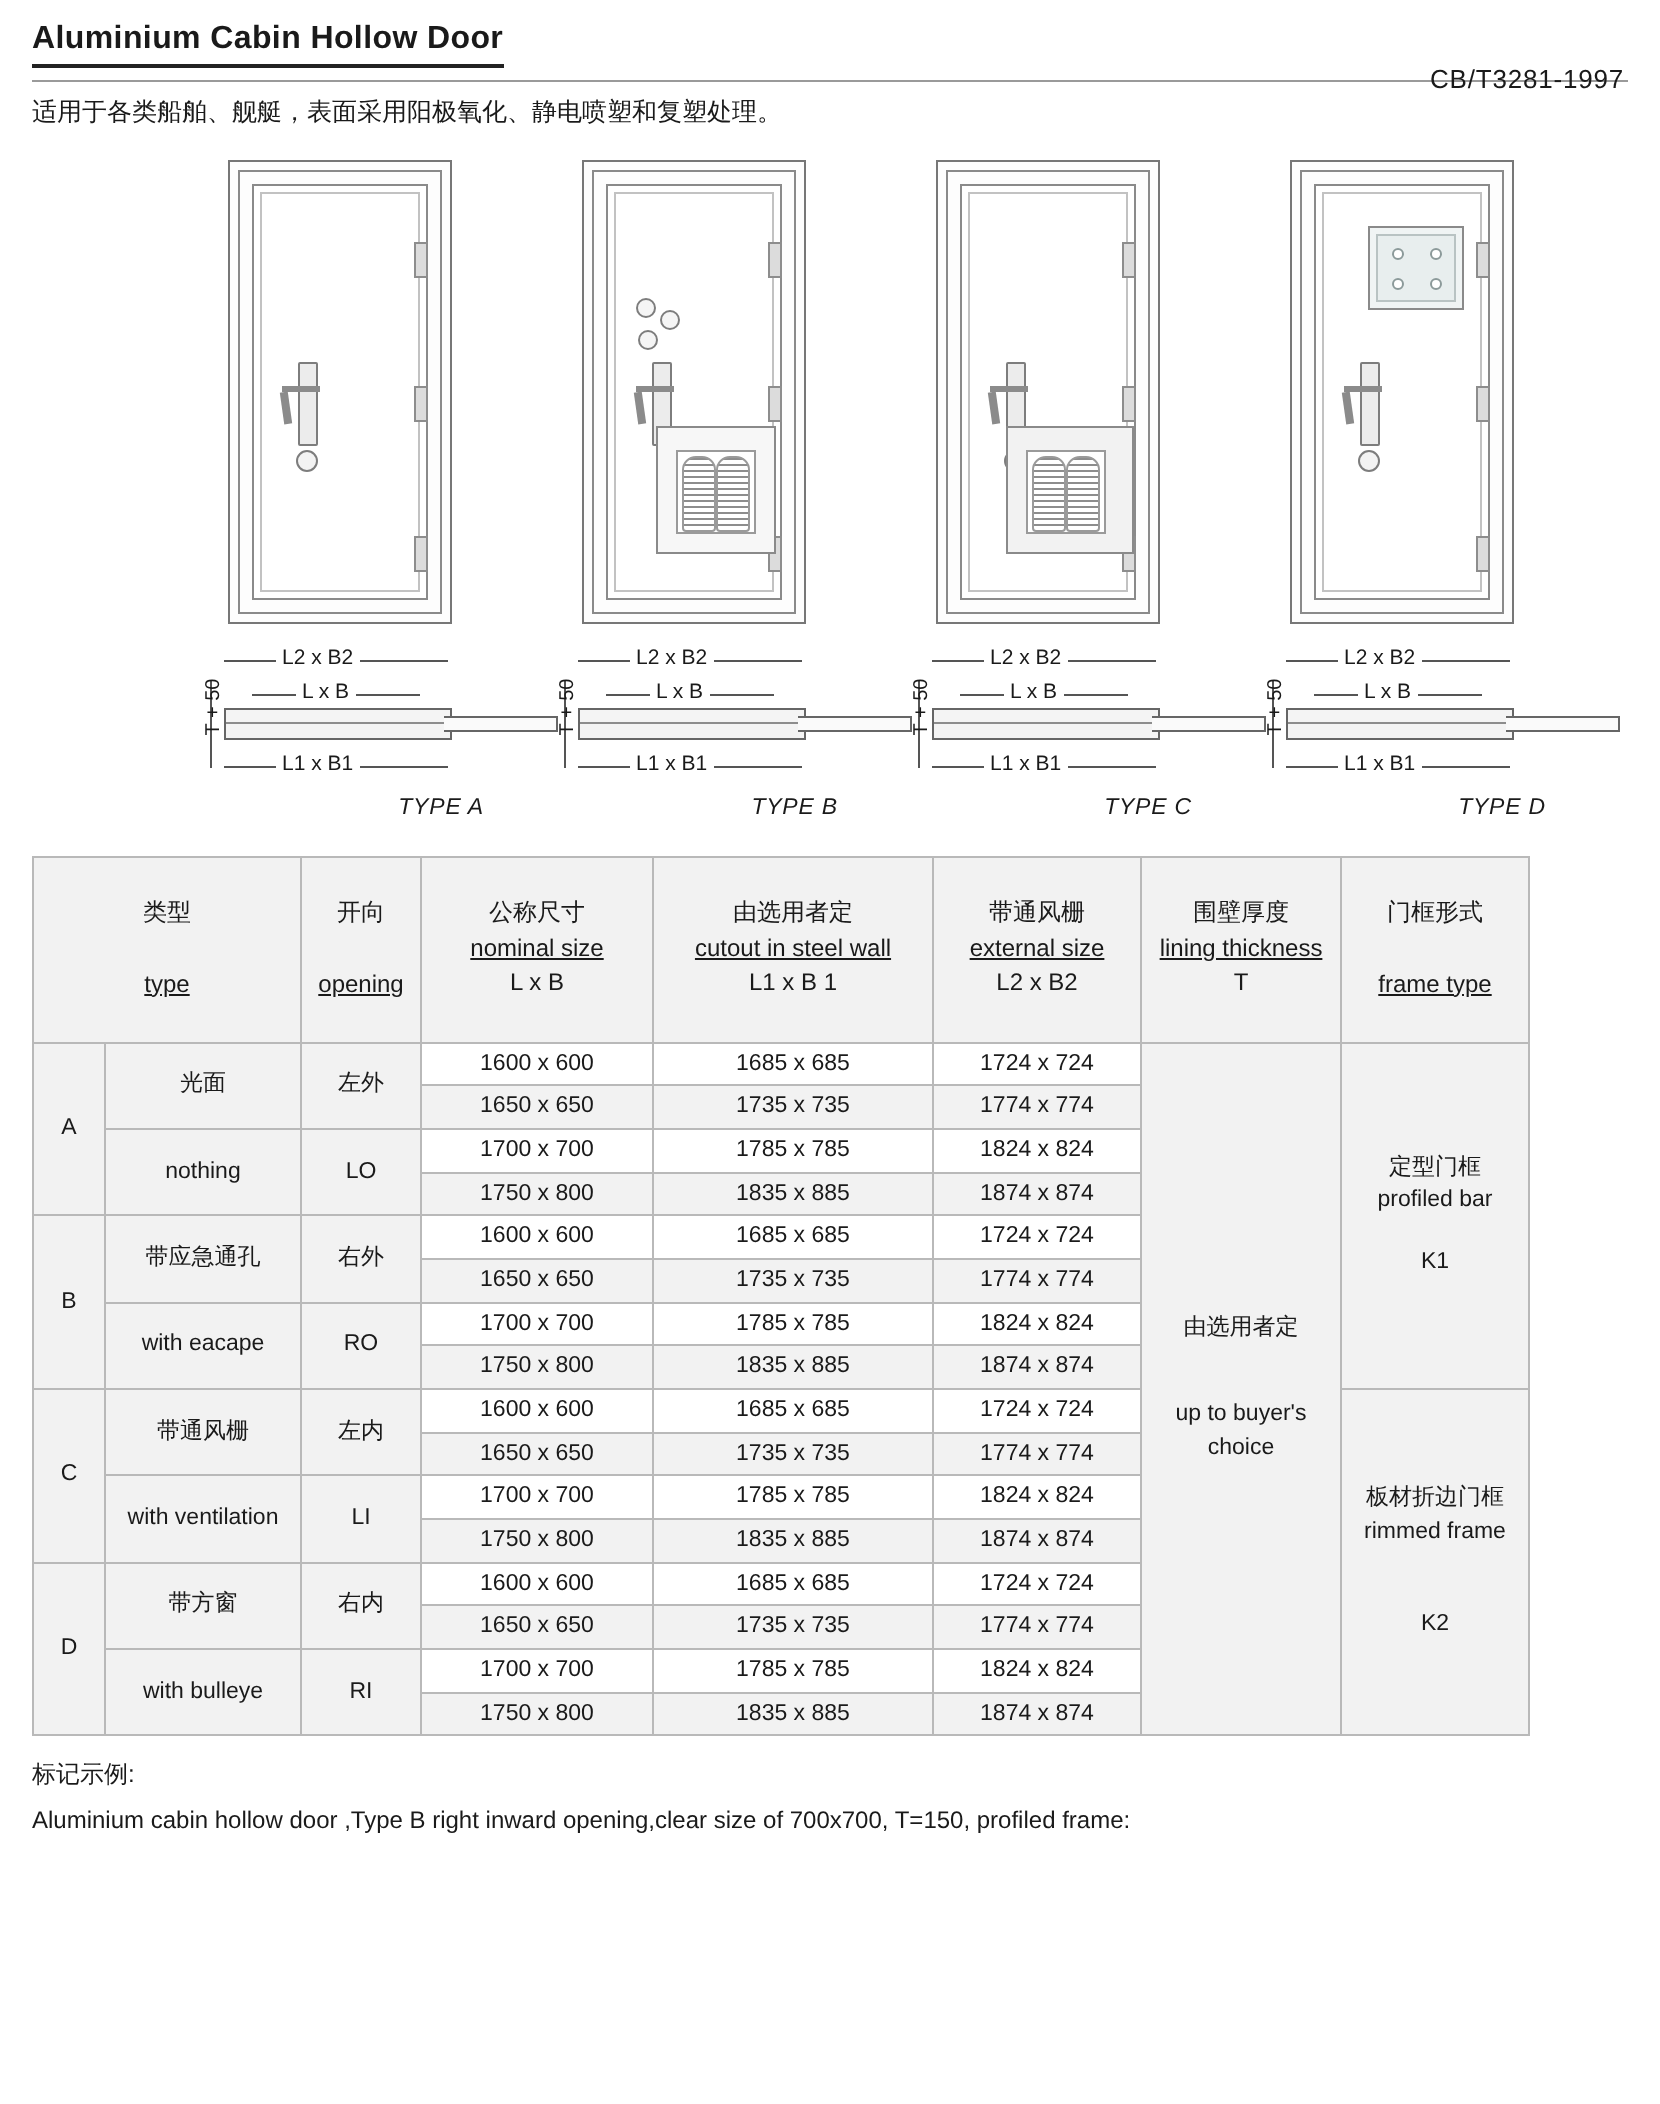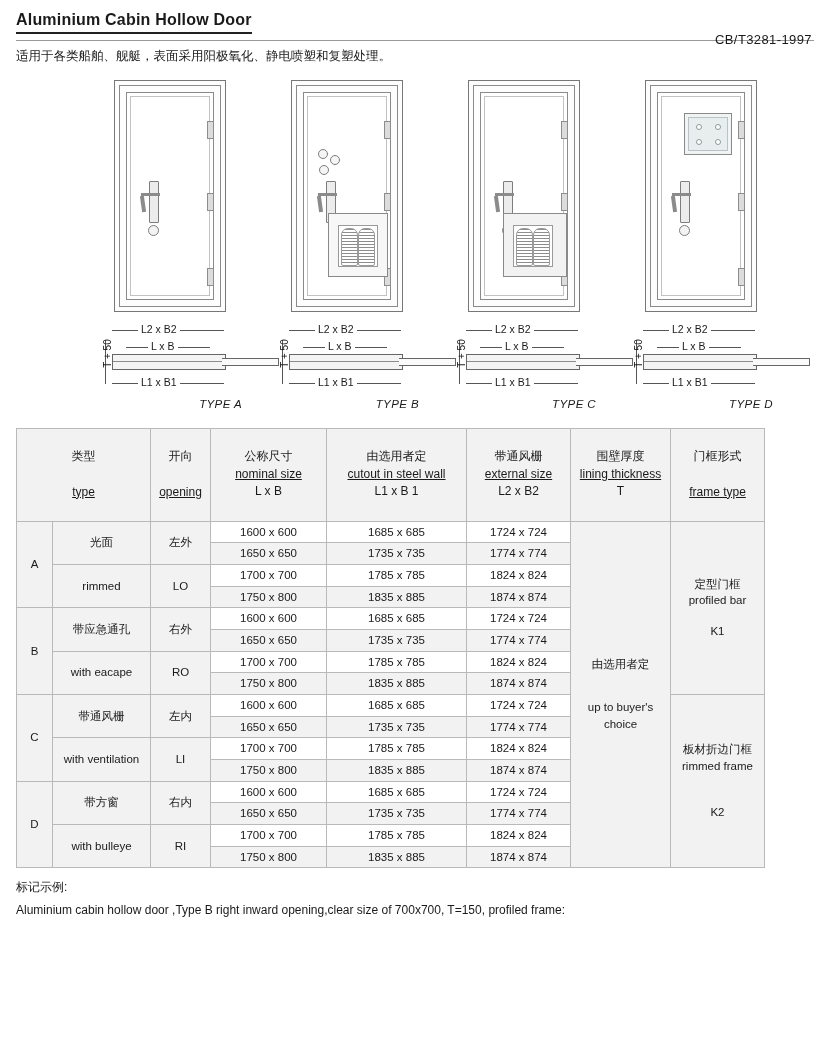--- a/index.html
+++ b/index.html
@@ -626,21 +626,21 @@
           <div style="height:14px"></div>
           <div>K1</div>
         </td>
       </tr>
       <tr class="row-h">
         <td class="dimcell alt">1650 x 650</td>
         <td class="dimcell alt">1735 x 735</td>
         <td class="dimcell alt">1774 x 774</td>
       </tr>
       <tr class="row-h">
-        <td class="shade" rowspan="2">rimmed</td>
+        <td class="shade" rowspan="2">nothing</td>
         <td class="shade" rowspan="2">LO</td>
         <td class="dimcell">1700 x 700</td>
         <td class="dimcell">1785 x 785</td>
         <td class="dimcell">1824 x 824</td>
       </tr>
       <tr class="row-h">
         <td class="dimcell alt">1750 x 800</td>
         <td class="dimcell alt">1835 x 885</td>
         <td class="dimcell alt">1874 x 874</td>
       </tr>

